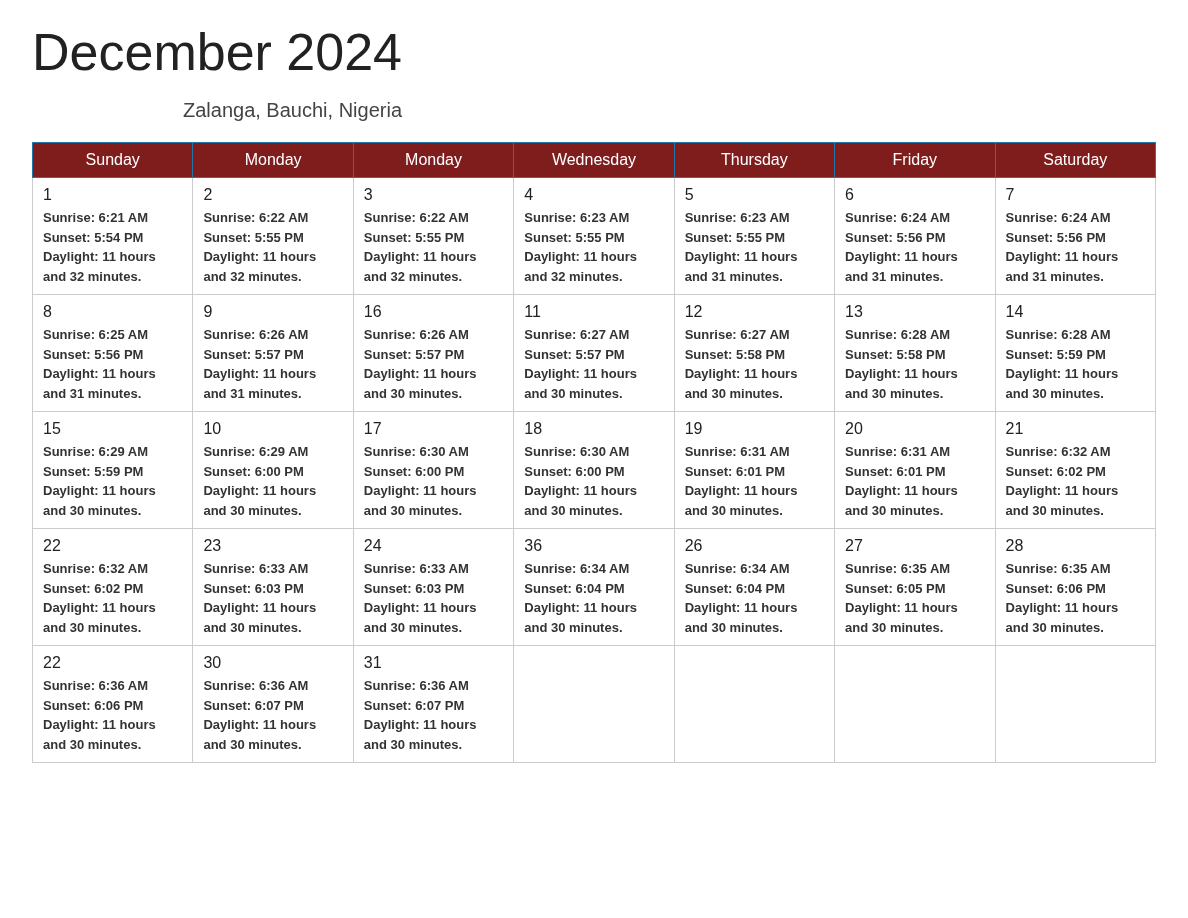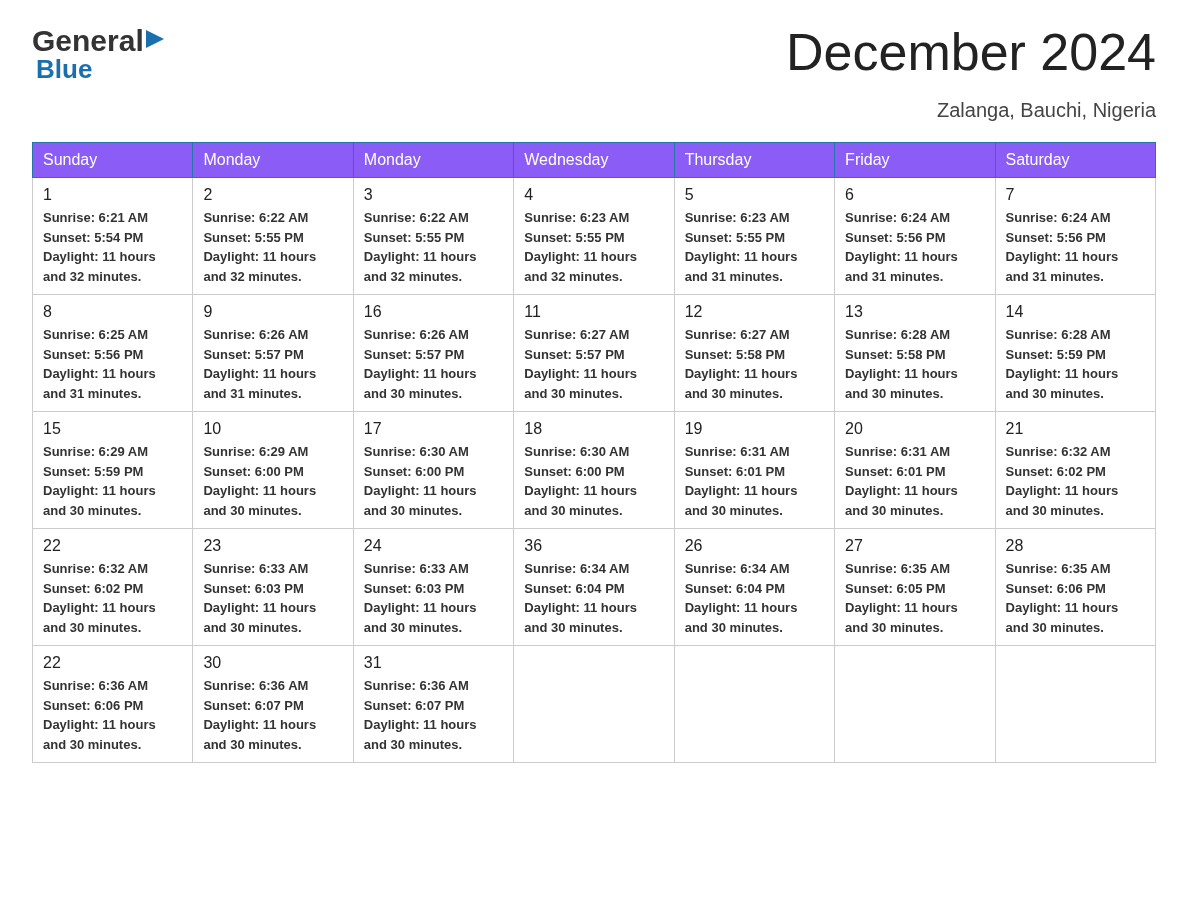--- a/index.html
+++ b/index.html
@@ -34,26 +34,26 @@
       font-size: 20px;
       color: #444;
       margin-top: 18px;
     }
     .calendar {
       width: 100%;
       border-collapse: collapse;
       border: 1px solid #aaa;
     }
     .calendar th {
-      background-color: #8b5cf6;
+      background-color: #7f1d1d;
       color: #fff;
       font-size: 16px;
       font-weight: normal;
       padding: 8px 10px;
-      text-align: left;
+      text-align: center;
       border: 1px solid #2575a8;
     }
     .calendar td {
       vertical-align: top;
       padding: 8px 10px;
       border: 1px solid #ccc;
       width: 14.28%;
       font-size: 13px;
       color: #333;
       min-height: 110px;
@@ -88,31 +88,20 @@
       font-size: 26px;
       font-weight: bold;
       margin-top: -4px;
       margin-left: 4px;
     }
   </style>
 </head>
 <body>
 
 <div class="header">
-  <div class="logo">
-    <div class="logo-wrapper">
-      <span class="logo-general">General</span>
-      <span style="display:inline-block;margin-left:2px;margin-right:0px;">
-        <svg width="18" height="22" viewBox="0 0 18 22" style="vertical-align:middle;margin-bottom:4px;">
-          <polygon points="0,2 18,11 0,20" fill="#1a6faf"></polygon>
-        </svg>
-      </span>
-    </div>
-    <div class="logo-line2">Blue</div>
-  </div>
   <div class="title-block">
     <div class="month-title">December 2024</div>
     <div class="location">Zalanga, Bauchi, Nigeria</div>
   </div>
 </div>
 
 <table class="calendar">
   <thead>
     <tr>
     <th>Sunday</th>

